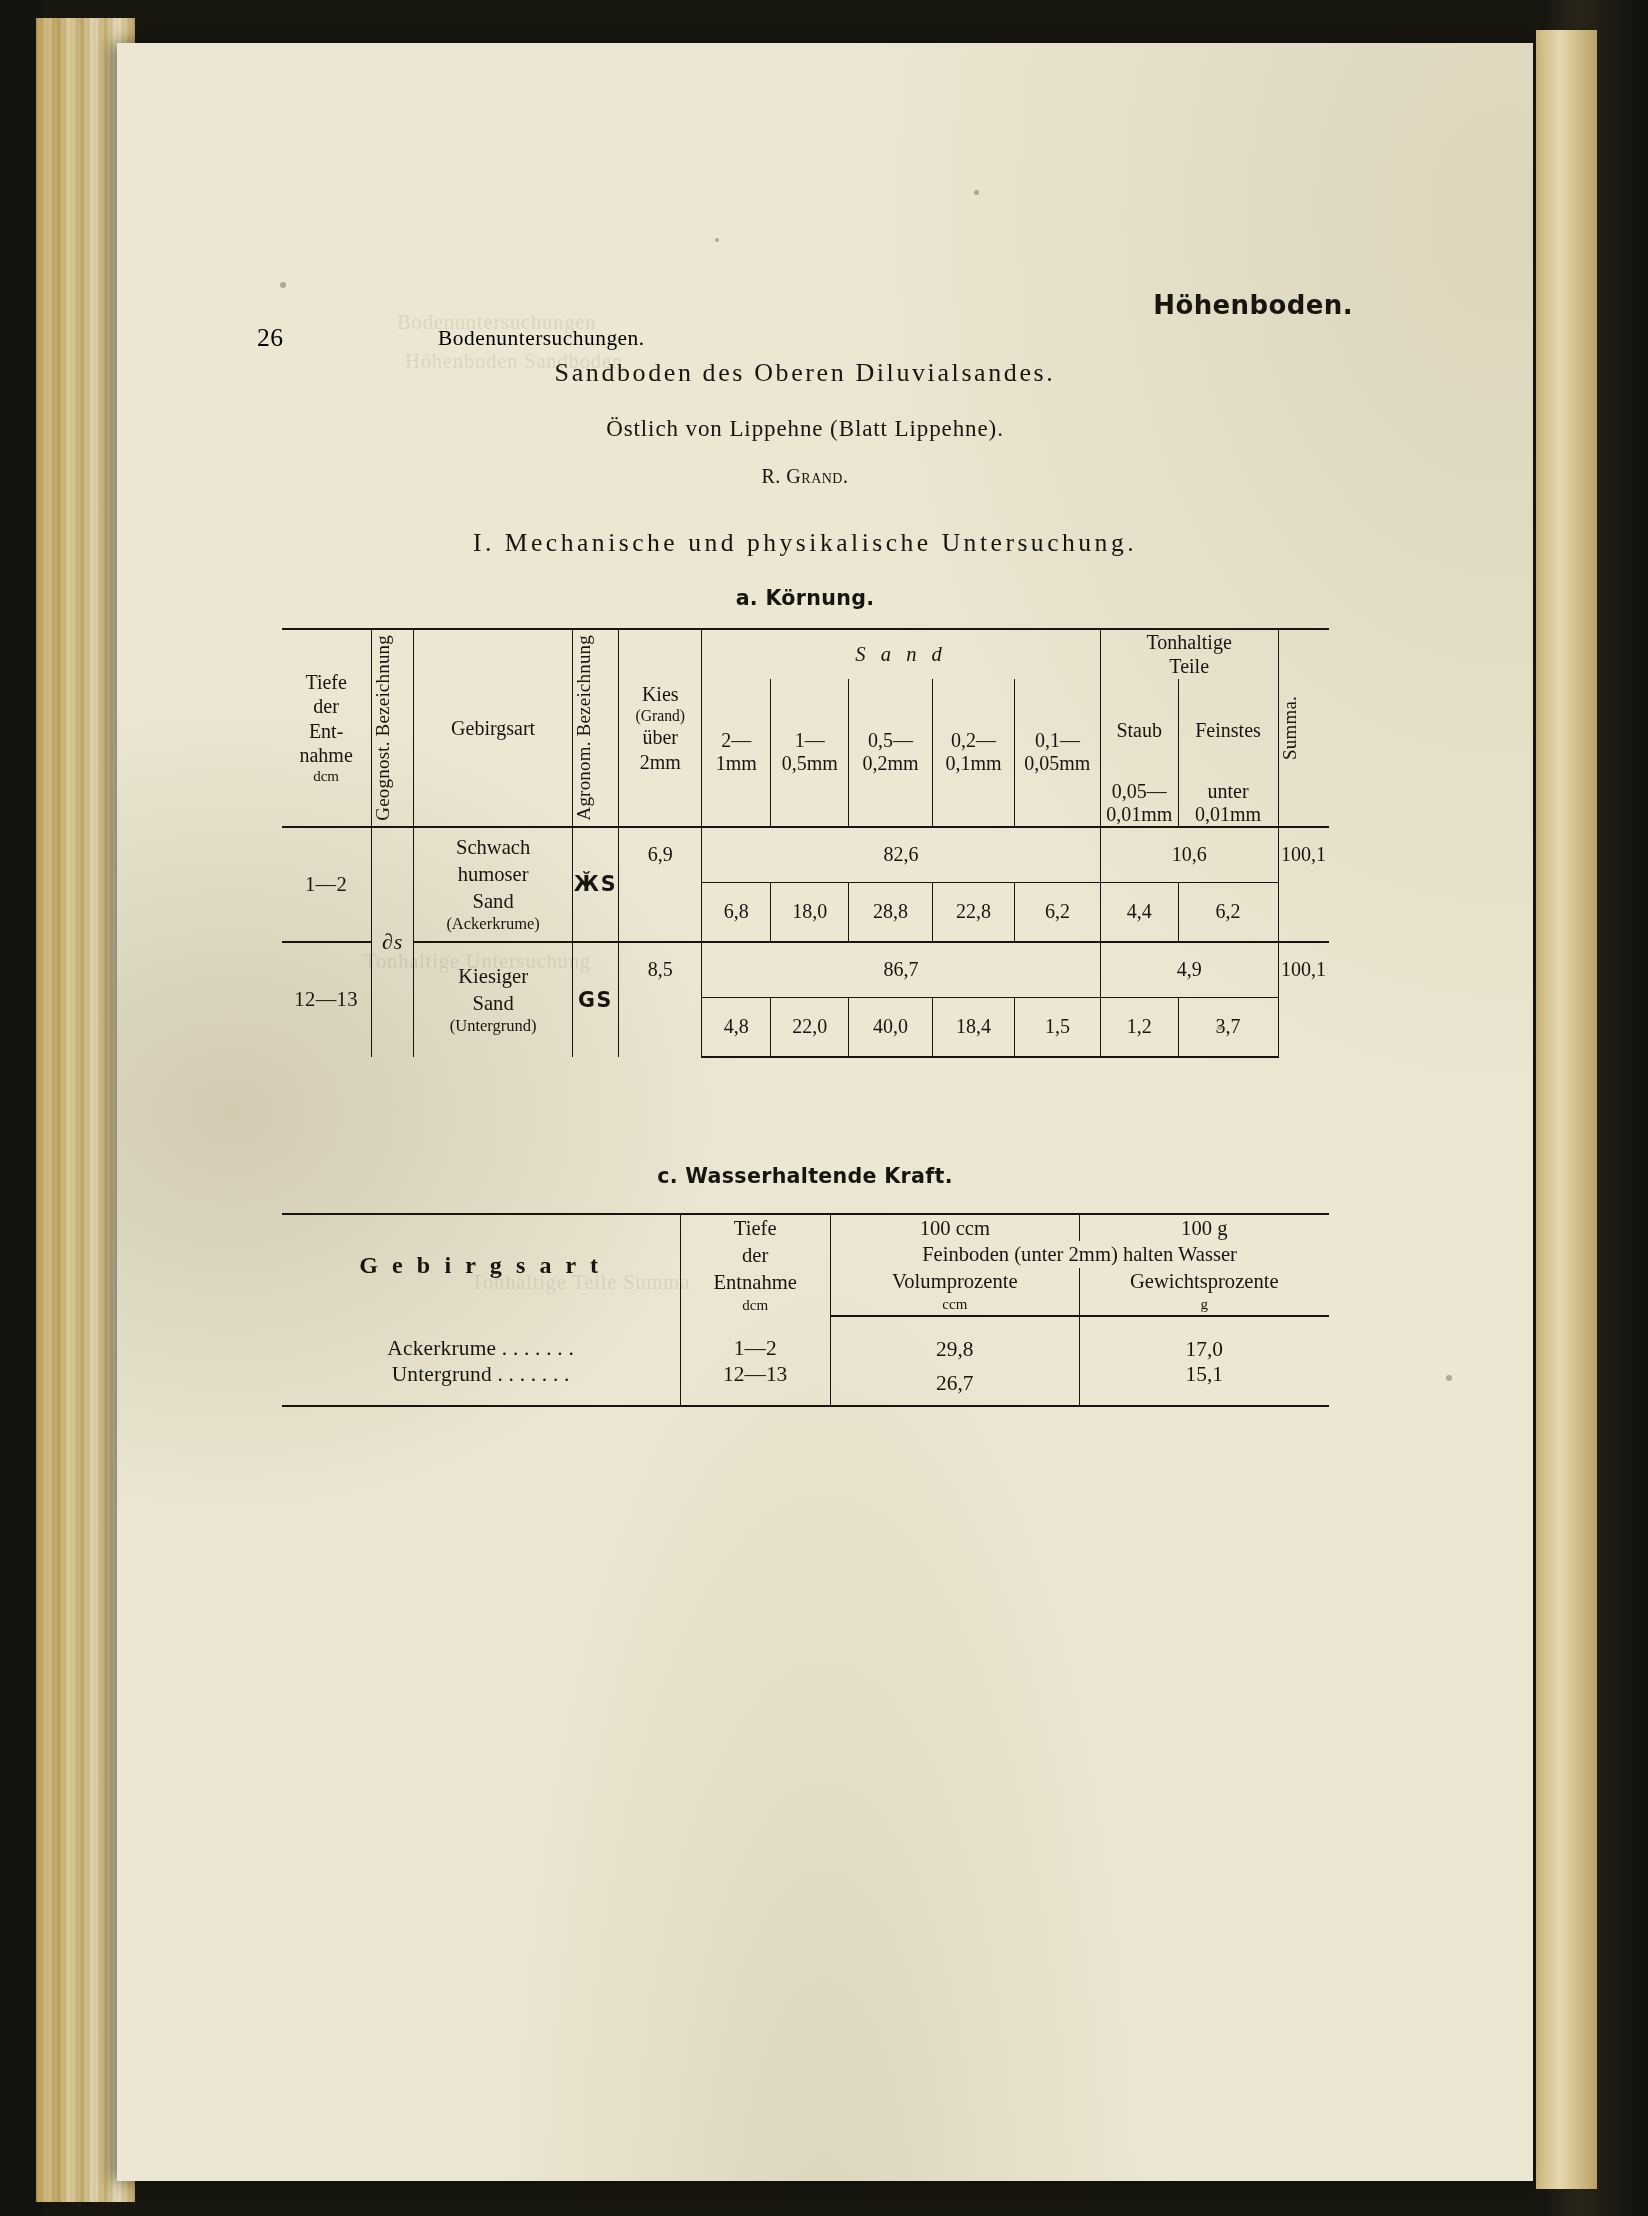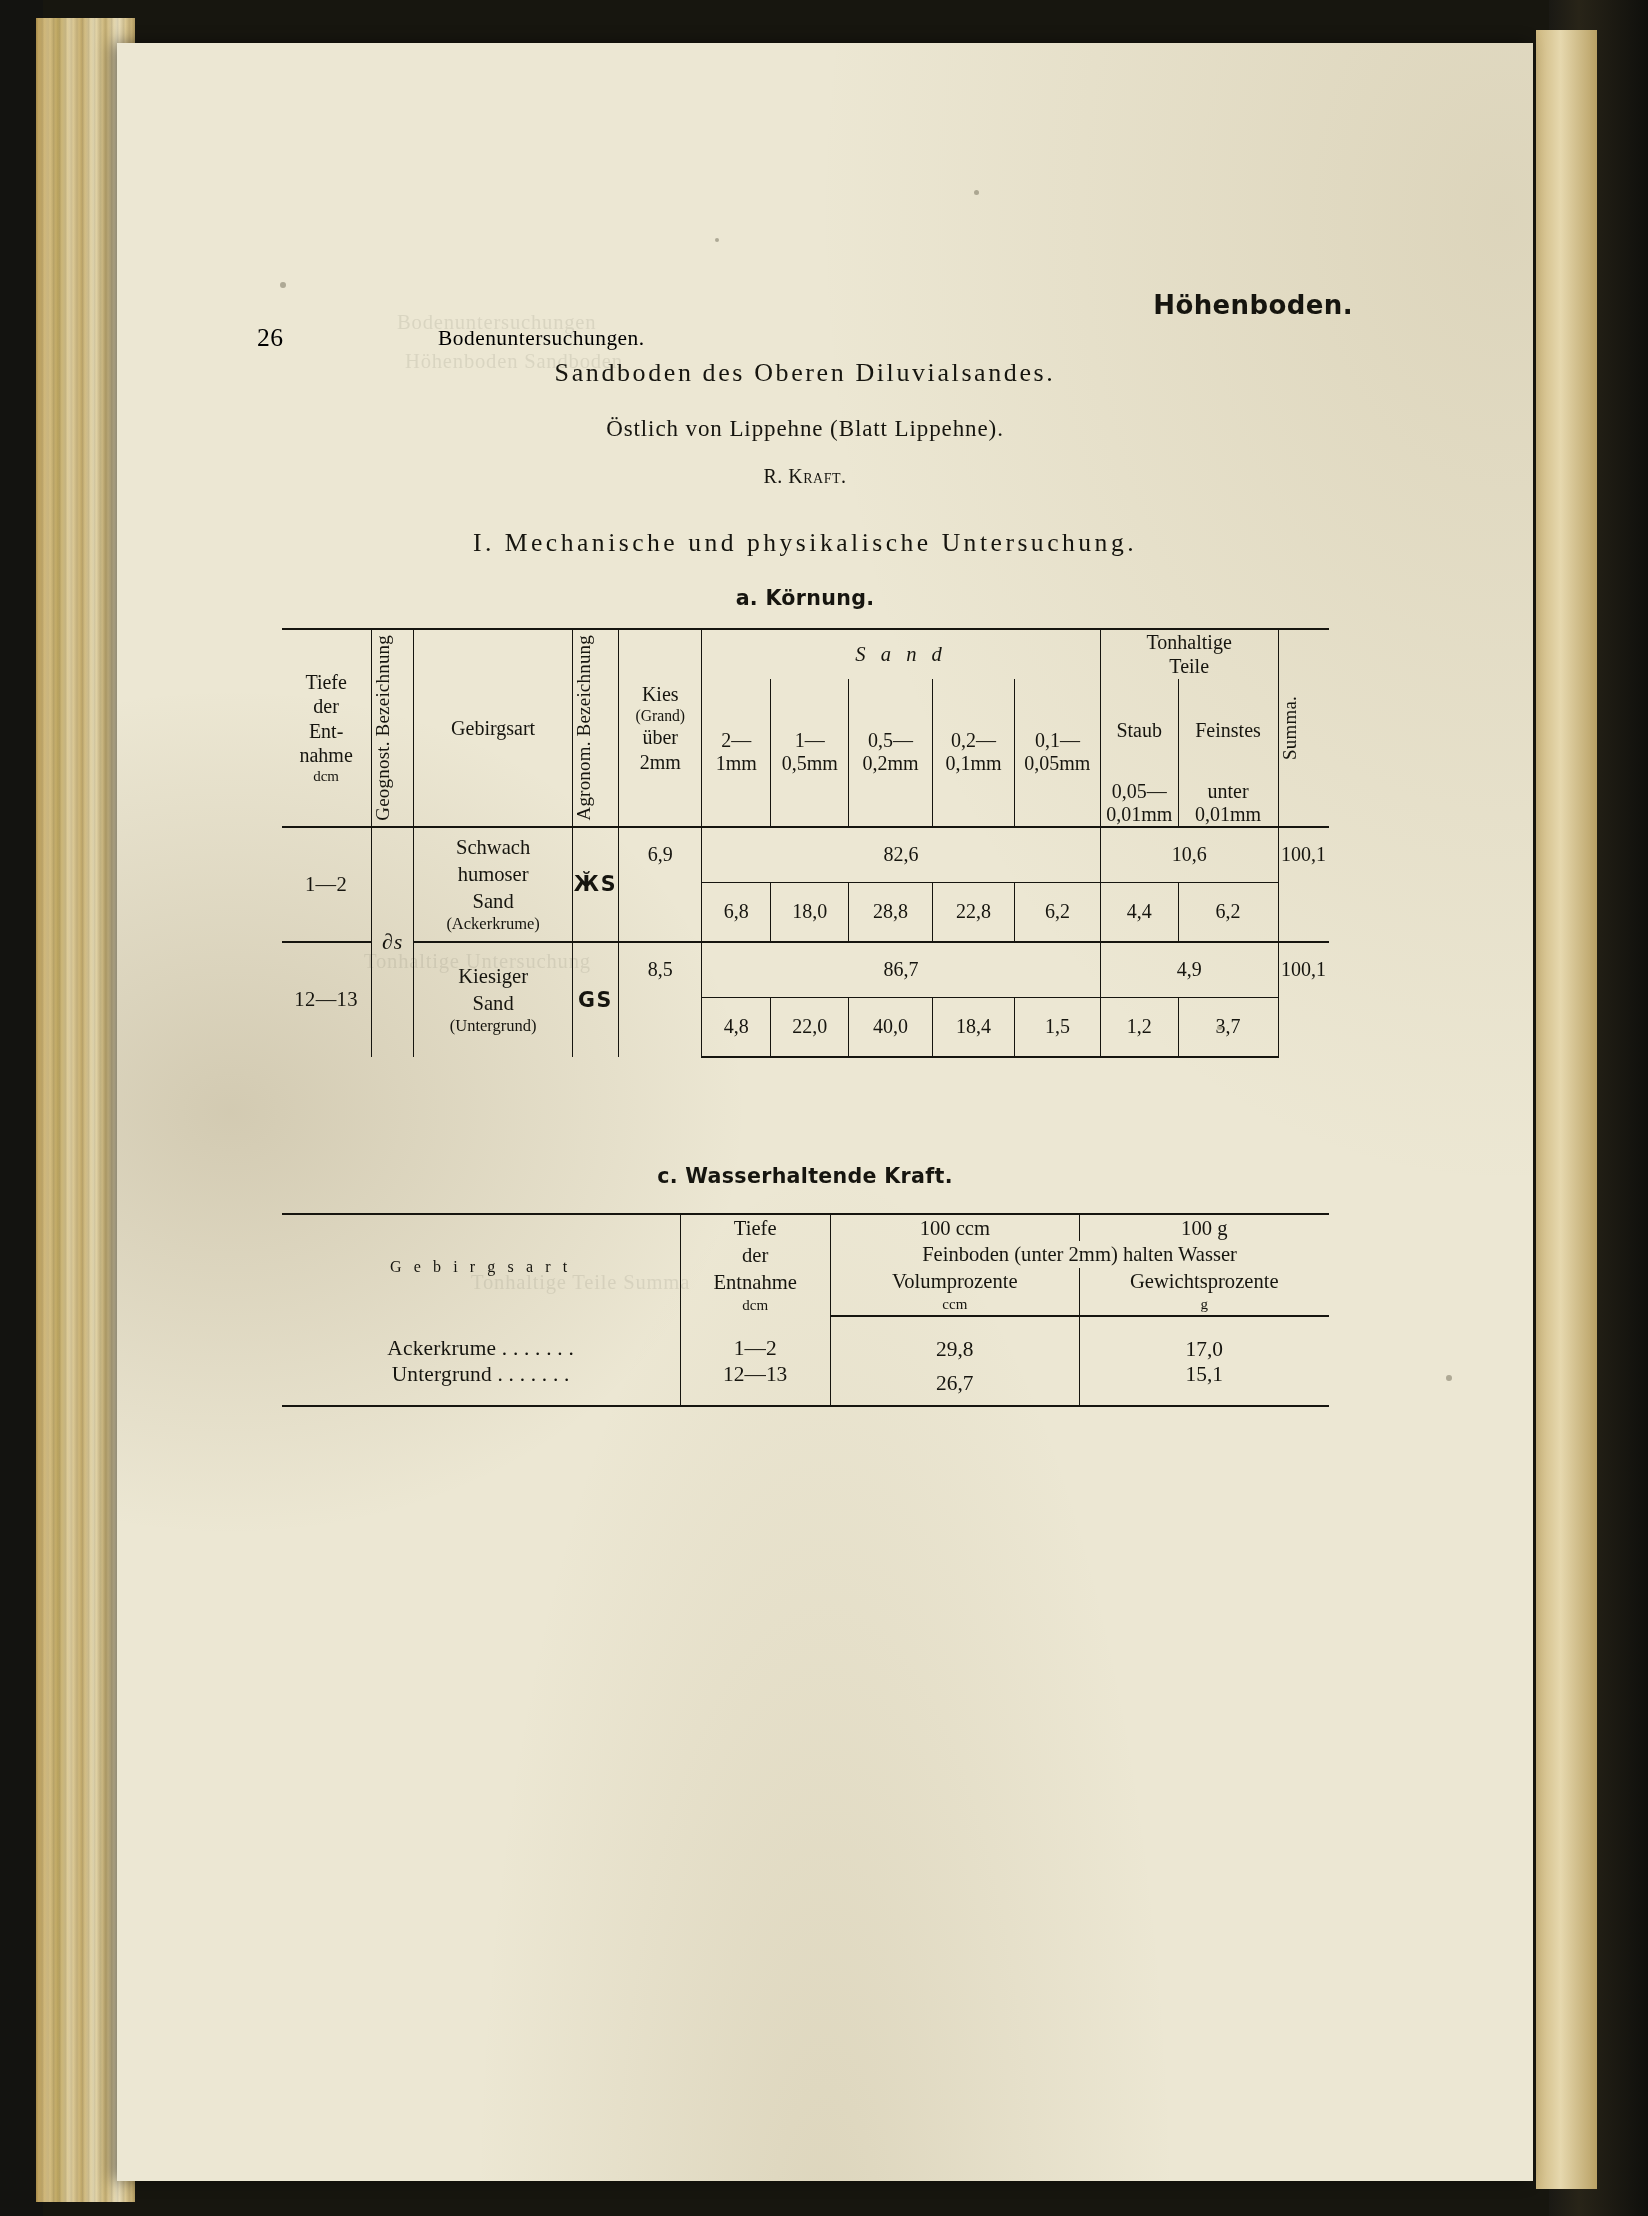--- a/index.html
+++ b/index.html
@@ -199,21 +199,21 @@
     width: 1047px;
     font-size: 20.6px;
   }
   table.water td {
     padding: 0;
     text-align: center;
     vertical-align: middle;
     font-weight: normal;
   }
   .w-hdr { padding: 7.4px 6.6px; line-height: 1.3; }
-  .gebirgsart-hd { font-size: 16px; letter-spacing: 4.1px; }
+  .gebirgsart-hd { font-size: 24px; letter-spacing: 4.1px; font-weight: bold; }
   .leaderrow { text-align: left; padding-left: 33px; font-size: 21.4px; letter-spacing: 0.2px; }
   .w-body td { padding: 9px 3.3px; font-size: 21.4px; }
   .caption-c {
     margin-top: 106px;
     text-align: center;
     font-family: "DejaVu Sans", sans-serif;
     font-weight: bold;
     font-size: 20.6px;
     letter-spacing: 0.3px;
   }
@@ -259,21 +259,21 @@
       <div class="runhead">
         <span class="folio">26</span>
         <span class="runhead-title">Bodenuntersuchungen.</span>
       </div>
 
       <div class="content">
 
         <h1 class="doc-title">Höhenboden.</h1>
         <div class="subtitle-1">Sandboden des Oberen Diluvialsandes.</div>
         <div class="subtitle-2">Östlich von Lippehne (Blatt Lippehne).</div>
-        <div class="author"><span>R. </span><span class="smallcaps">Kraft.</span></div>
+        <div class="author"><span>R. </span><span class="smallcaps">Grand.</span></div>
         <div class="section-title">I. Mechanische und physikalische Untersuchung.</div>
         <div class="table-caption">a. Körnung.</div>
 
         <table class="grain">
           <tbody>
 
             <tr>
               <td class="rule-top hdr-cell" rowspan="3" style="width:97px;">
                 <div>Tiefe</div>
                 <div>der</div>

